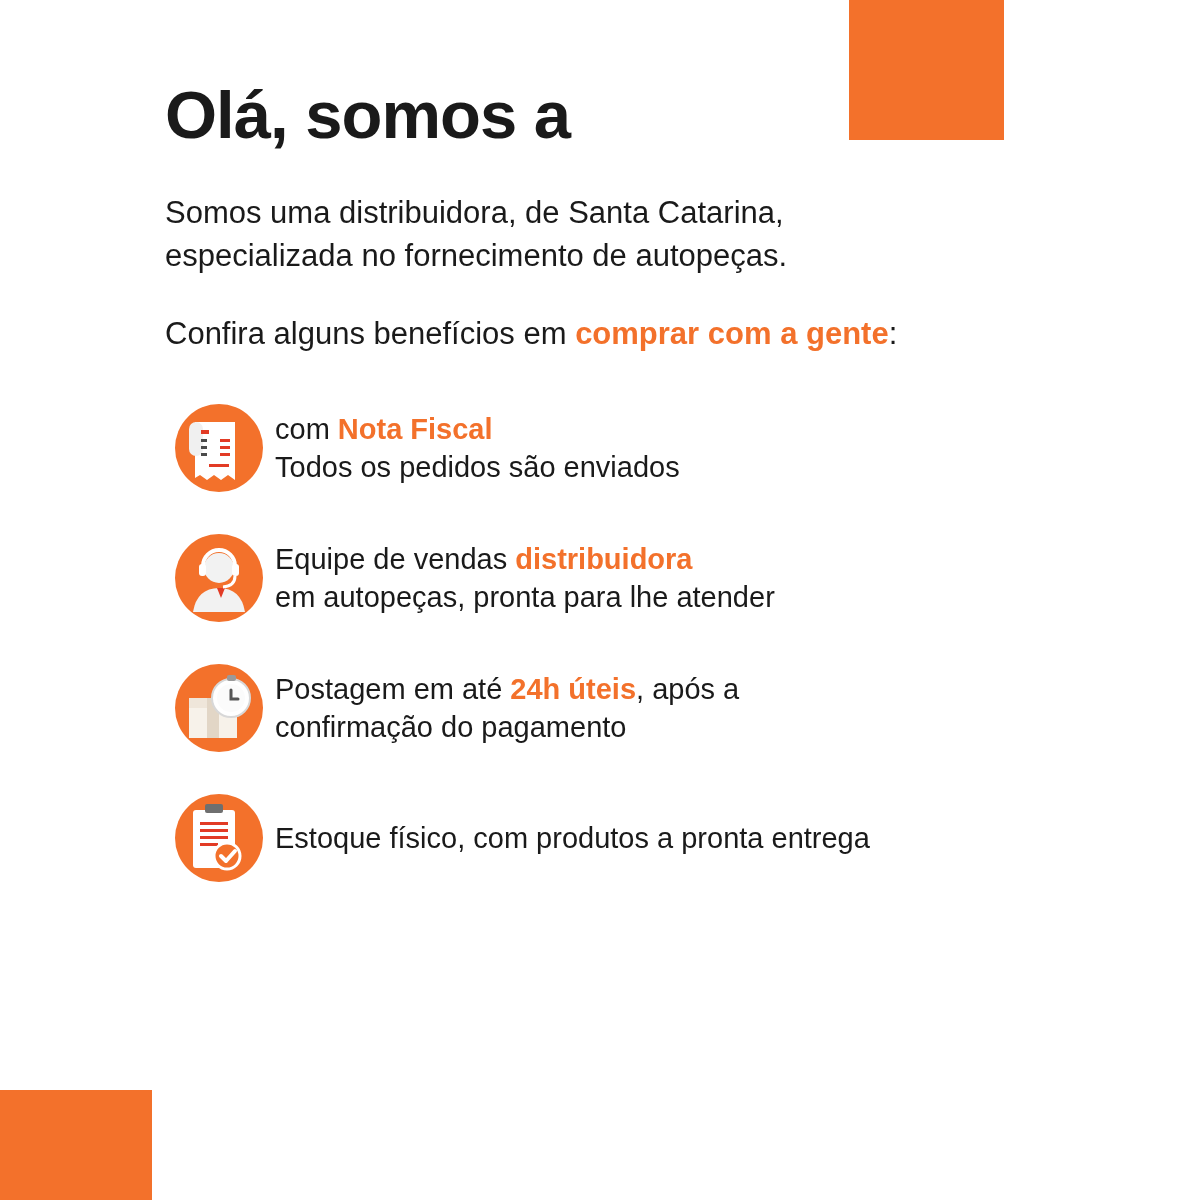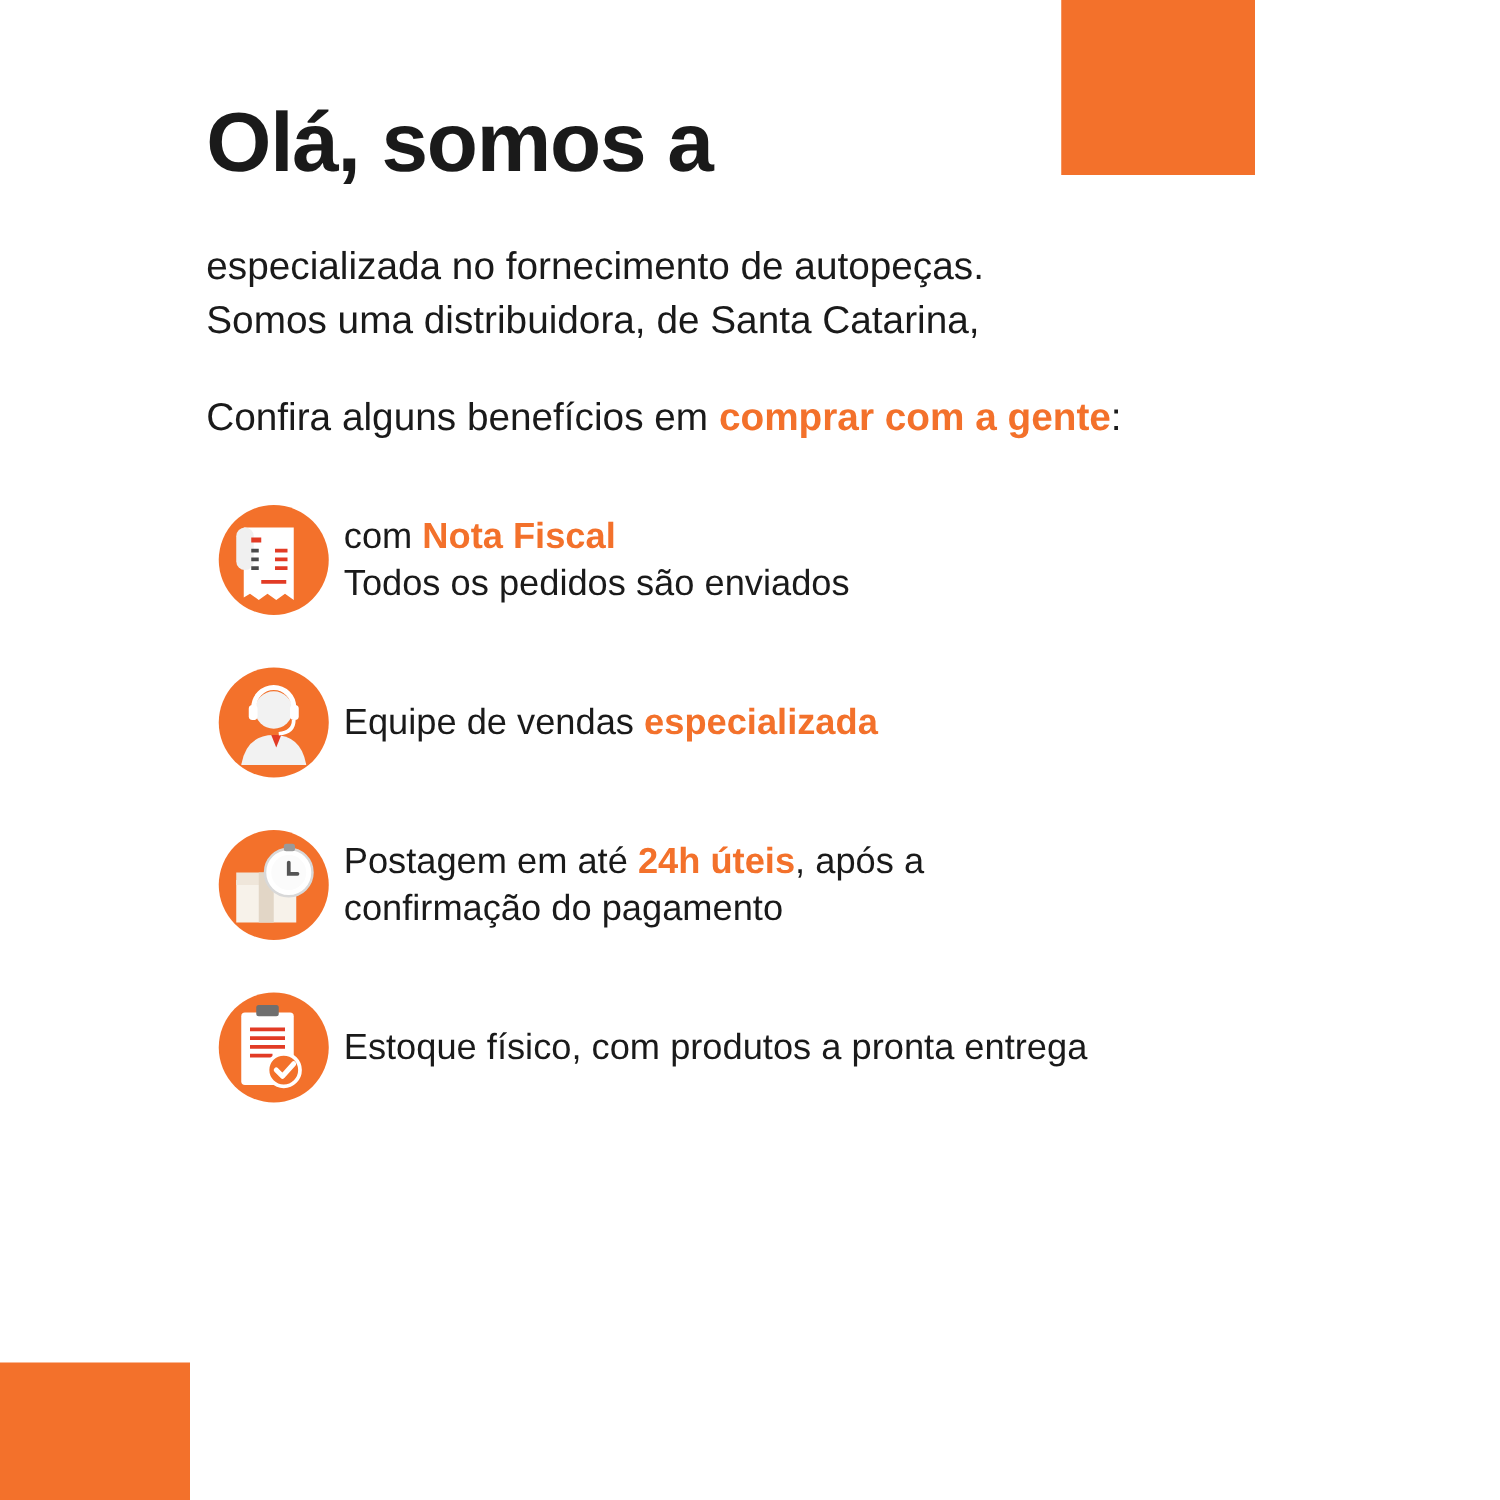--- a/index.html
+++ b/index.html
@@ -160,22 +160,22 @@
 <div class="page">
 
   <div class="corner-top-right"></div>
   <div class="corner-bottom-left"></div>
 
   <div class="content">
 
     <h1 class="headline-1">Olá, somos a</h1>
 
     <div class="intro">
+      <div>Somos uma distribuidora, de Santa Catarina,</div>
       <div>especializada no fornecimento de autopeças.</div>
-      <div>Somos uma distribuidora, de Santa Catarina,</div>
     </div>
 
     <div class="subintro"><span>Confira alguns benefícios em </span><span class="hi">comprar com a gente</span><span>:</span></div>
 
     <div class="benefits">
 
       <div class="benefit">
         <div class="benefit-icon">
           <div class="circle"></div>
           <svg class="icon-svg" width="100" height="96" viewBox="0 0 100 96">
@@ -205,21 +205,22 @@
             <circle cx="54" cy="38" r="15" fill="#f2f2f2"></circle>
             <path d="M28 82 q4 -24 26 -24 q22 0 26 24 z" fill="#f2f2f2"></path>
             <path d="M52 58 l4 10 l4 -10 z" fill="#e23b25"></path>
             <path d="M38 36 a16 16 0 0 1 32 0" stroke="#ffffff" stroke-width="4" fill="none"></path>
             <rect x="34" y="34" width="7" height="12" rx="3" fill="#ffffff"></rect>
             <rect x="67" y="34" width="7" height="12" rx="3" fill="#ffffff"></rect>
             <path d="M70 46 q0 10 -12 11" stroke="#ffffff" stroke-width="3" fill="none"></path>
           </svg>
         </div>
         <div class="benefit-text">
-          <div><span>Equipe de vendas </span><span class="em">especializada</span></div>
+          <div><span>Equipe de vendas </span><span class="em">distribuidora</span></div>
+          <div>em autopeças, pronta para lhe atender</div>
         </div>
       </div>
 
       <div class="benefit">
         <div class="benefit-icon">
           <div class="circle"></div>
           <svg class="icon-svg" width="100" height="96" viewBox="0 0 100 96">
             <rect x="24" y="44" width="48" height="34" fill="#f7f2ea"></rect>
             <rect x="24" y="38" width="48" height="10" fill="#efe6da"></rect>
             <rect x="42" y="38" width="12" height="40" fill="#e2d6c6"></rect>

